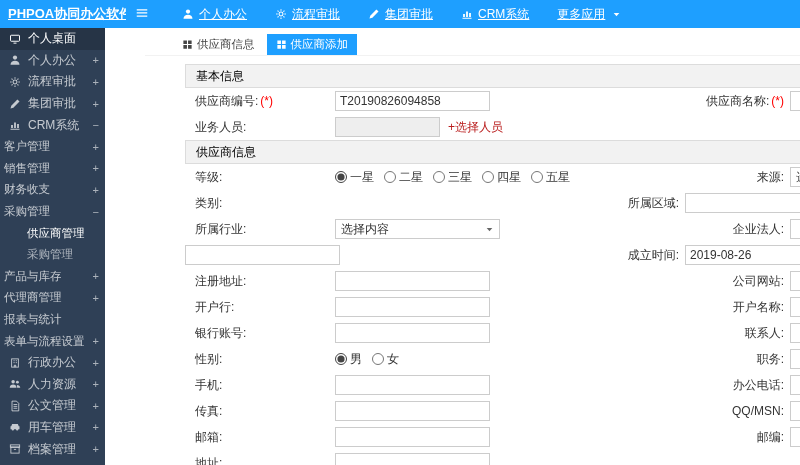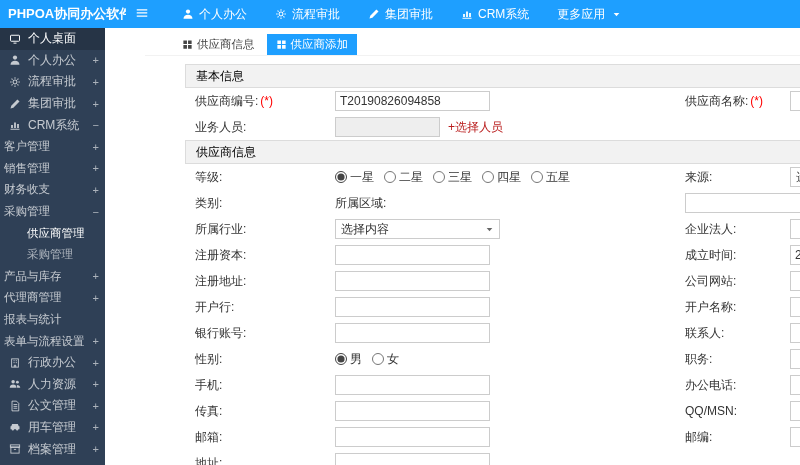--- a/index.html
+++ b/index.html
@@ -1,21 +1,21 @@
 <!DOCTYPE html>
 <html><head>
 <meta charset="utf-8">
 <style>
   * { margin:0; padding:0; box-sizing:border-box; }
   html,body { width:800px; height:465px; overflow:hidden; }
   body { font-family:"Liberation Sans","DejaVu Sans",sans-serif; font-size:12px; color:#333; background:#fff; }
   .app { width:800px; height:465px; display:flex; flex-direction:column; }
 
   
-  .topbar { height:28px; background:#1e9fff; display:flex; align-items:center; color:#fff; flex-shrink:0; }
+  .topbar { height:28px; background:#1e9fff; display:flex; align-items:center; color:#fff; flex-shrink:0;text-decoration:underline; }
   .logo { width:126px; padding-left:8px; font-size:13px; font-weight:bold; white-space:nowrap; overflow:hidden; }
   .menu-toggle { width:32px; height:100%; display:flex; align-items:center; justify-content:center; cursor:pointer; }
   .topnav { display:flex; align-items:center; height:100%; margin-left:10px; }
   .nav-item { display:flex; align-items:center; gap:5px; padding:0 14px; height:100%; cursor:pointer; font-size:12px; white-space:nowrap; }
   .nav-item .ic { display:flex; align-items:center; }
   .caret { margin-left:2px; }
 
   
   .main { flex:1; display:flex; min-height:0; }
   .sidebar { width:105px; background:#2f4056; flex-shrink:0; overflow:hidden; }
@@ -35,21 +35,21 @@
   .tab { display:inline-flex; align-items:center; gap:4px; font-size:11.5px; padding:0 9px; height:21px; color:#444; cursor:pointer; }
   .tab.active { background:#1e9fff; color:#fff; }
   .tab .ic { display:flex; align-items:center; }
 
   
   .form-wrap { margin:8px 0 0 40px; width:650px; }
   .section-hd { height:24px; line-height:22px; background:#f2f2f2; border:1px solid #dcdcdc; padding-left:10px; color:#000000; }
   .frow { display:grid; grid-template-columns:150px 350px 105px 1fr; align-items:center; height:26px; }
   .cell { min-width:0; }
   .label1 { padding-left:10px; white-space:nowrap; }
-  .label2 { padding-right:6px; white-space:nowrap; }
+  .label2 { text-align:right; padding-right:6px; white-space:nowrap; }
   .req { color:#ff0000; margin-left:2px; }
   .inp { width:155px; height:20px; border:1px solid #ccc; padding:8px 4px; font-size:12px; font-family:inherit; color:#333; background:#fff; }
   .inp.short { width:105px; background:#eee; }
   .field2 .inp { width:160px; }
   .sel { width:165px; height:20px; border:1px solid #ccc; display:inline-flex; align-items:center; justify-content:space-between; padding:0 5px; background:#fff; color:#333; cursor:pointer; }
   .field2 .sel { width:160px; }
   .sel .ic { display:flex; color:#666; }
   .sel-link { color:#b91c1c; margin-left:8px; cursor:pointer; text-decoration:none; white-space:nowrap; }
   .radios { display:flex; gap:10px; align-items:center; }
   .radio-opt { display:inline-flex; align-items:center; gap:3px; cursor:pointer; white-space:nowrap; }
@@ -330,21 +330,20 @@
                 <span class="ic">
                   <svg viewBox="0 0 16 16" width="9" height="9">
                     <path fill="currentColor" d="M3 5.5l5 5.5 5-5.5z"></path>
                   </svg>
                 </span>
               </div></div>
             <div class="cell label2"><span>企业法人:</span></div>
             <div class="cell field2"><input class="inp" type="text" style=""></div>
           </div>
           <div class="frow">
-            <div class="cell label1"><span>注册资本:</span></div>
             <div class="cell field1"><input class="inp" type="text" style=""></div>
             <div class="cell label2"><span>成立时间:</span></div>
             <div class="cell field2"><input class="inp" type="text" value="2019-08-26" style=""></div>
           </div>
           <div class="frow">
             <div class="cell label1"><span>注册地址:</span></div>
             <div class="cell field1"><input class="inp" type="text" style=""></div>
             <div class="cell label2"><span>公司网站:</span></div>
             <div class="cell field2"><input class="inp" type="text" style=""></div>
           </div>

